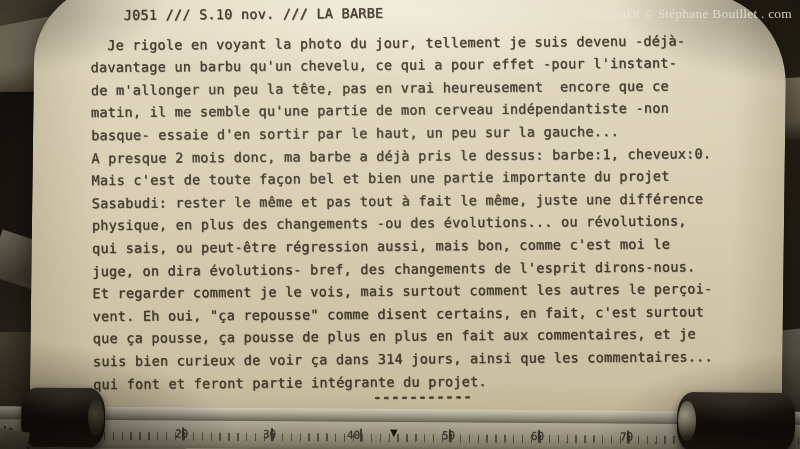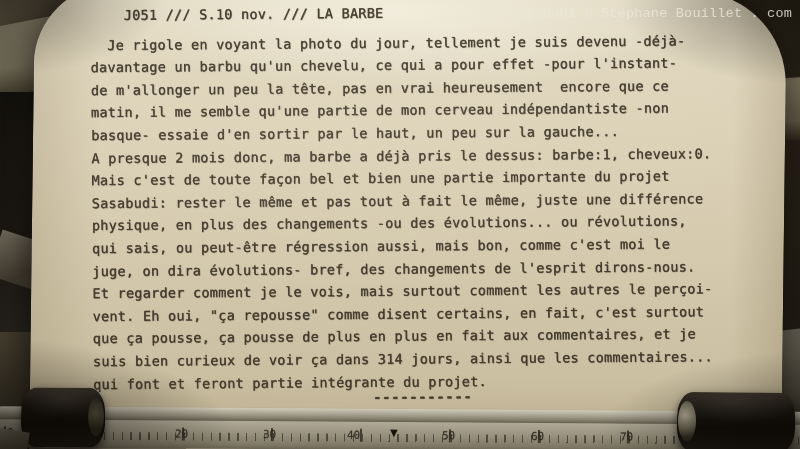--- a/index.html
+++ b/index.html
@@ -93,21 +93,21 @@
   
   .vignette{position:absolute;inset:0;pointer-events:none;
       background:
         radial-gradient(120% 90% at 45% 28%, rgba(255,250,232,.08), rgba(0,0,0,0) 45%),
         radial-gradient(42% 34% at 0% 100%, rgba(8,6,3,.65), rgba(0,0,0,0) 72%),
         radial-gradient(36% 30% at 100% 100%, rgba(8,6,3,.5), rgba(0,0,0,0) 72%),
         radial-gradient(32% 26% at 100% 0%, rgba(8,6,3,.42), rgba(0,0,0,0) 72%),
         radial-gradient(30% 24% at 0% 0%, rgba(8,6,3,.34), rgba(0,0,0,0) 70%),
         radial-gradient(140% 120% at 50% 45%, rgba(0,0,0,0) 58%, rgba(14,10,4,.42) 96%);}
   .watermark{position:absolute;top:6px;right:8px;
-      font-family:Liberation Mono, monospace;font-size:13.5px;letter-spacing:.2px;
+      font-family:Liberation Serif, serif;font-size:13.5px;letter-spacing:.2px;
       color:rgba(236,231,218,.82);}
 </style>
 </head>
 <body>
 
 <div class="photo">
 
   <div class="bg">
     <div class="bg-topleft-surface"></div>
     <div class="bg-left-dark"></div>

